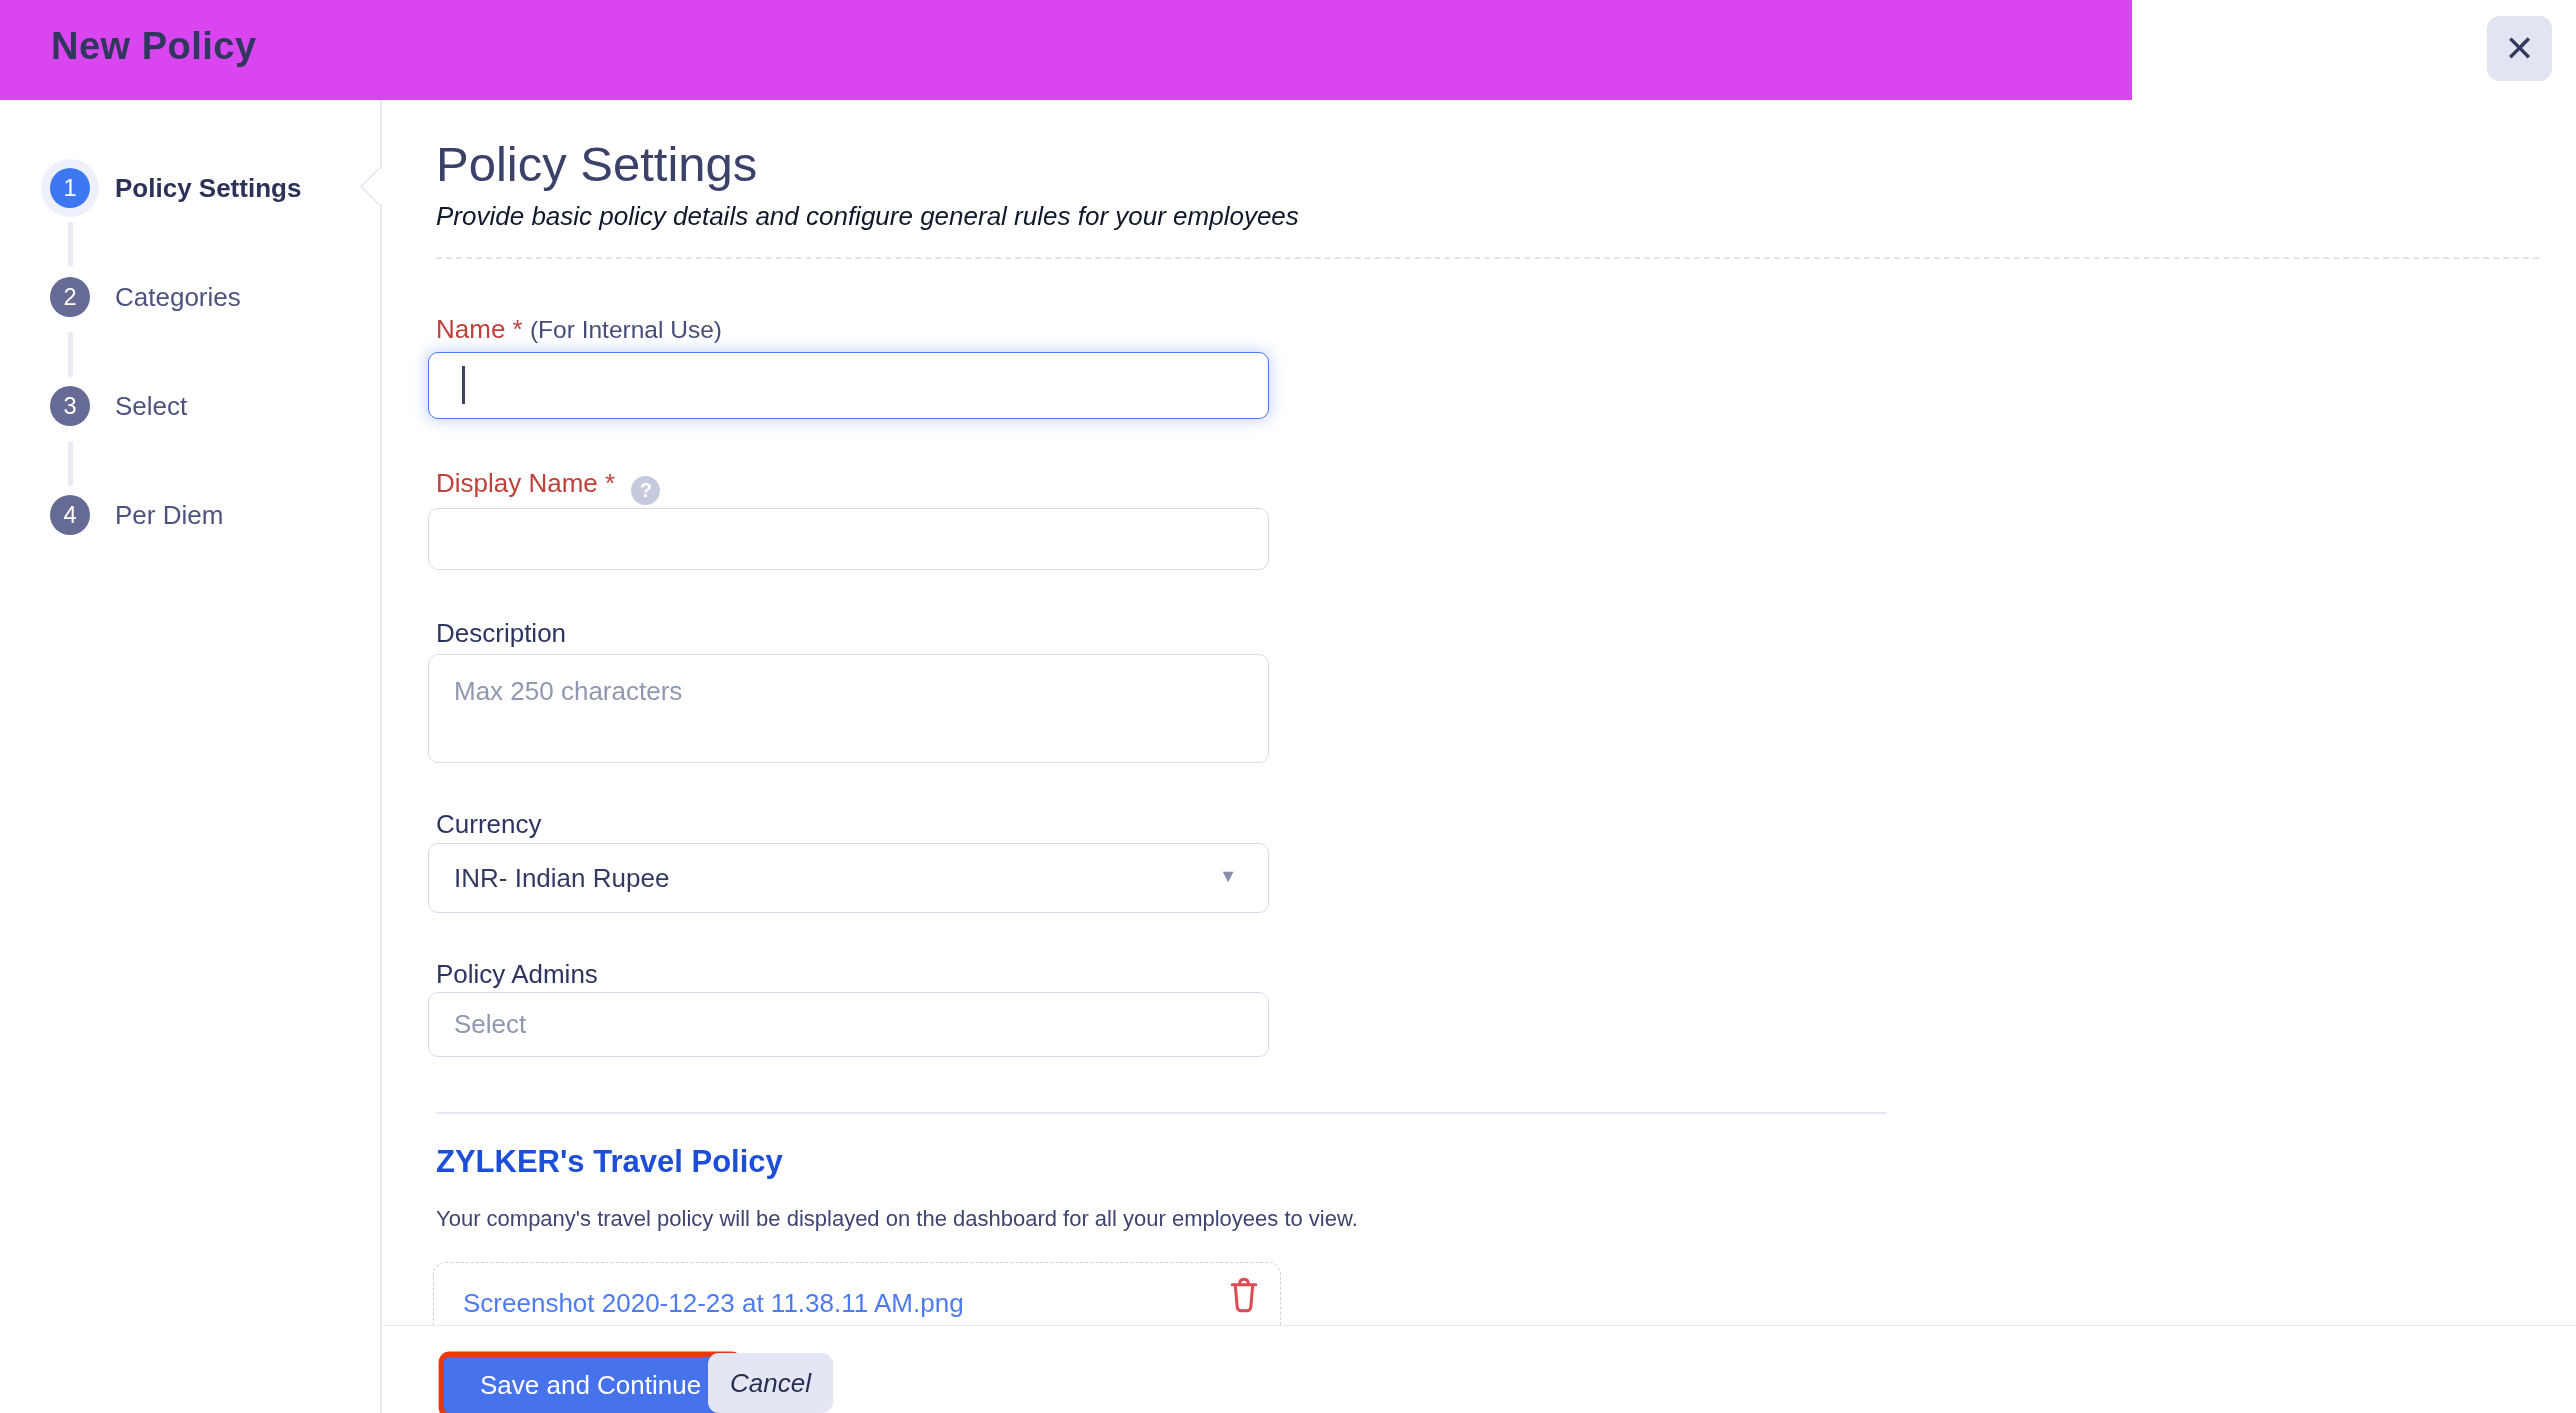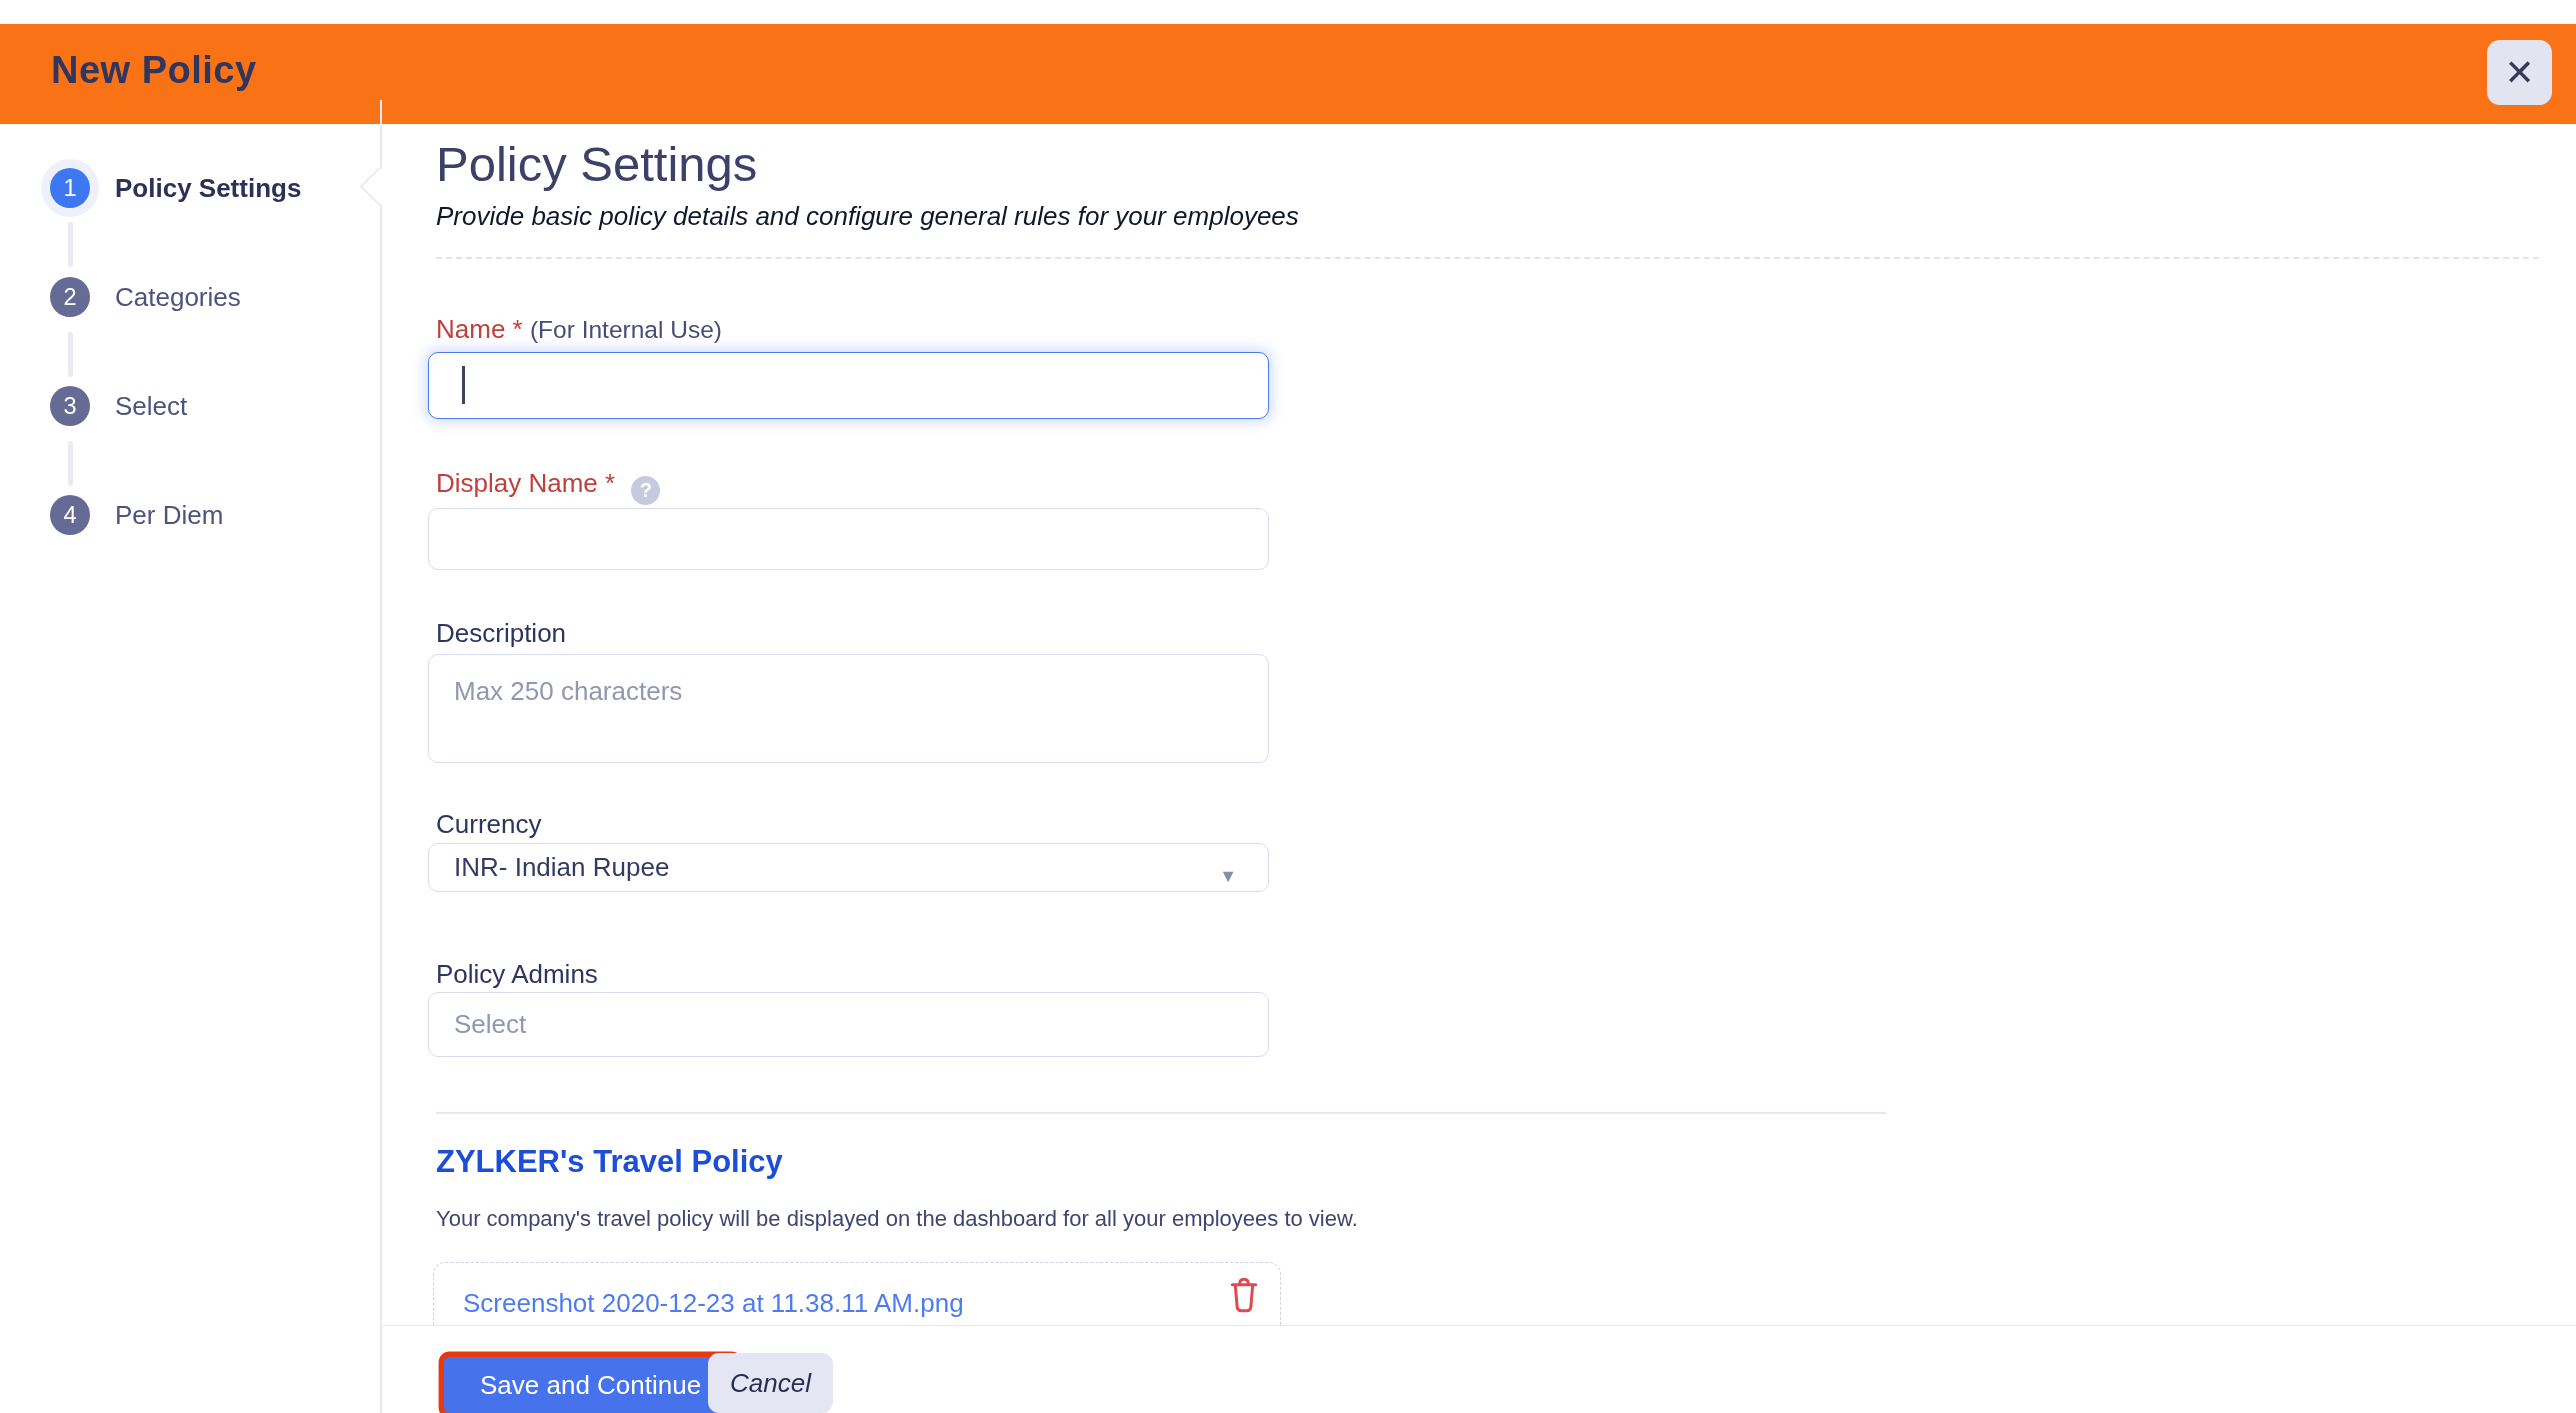--- a/index.html
+++ b/index.html
@@ -1,22 +1,22 @@
 <!DOCTYPE html>
 <html style="font-size:14.5px"><head>
 <meta charset="utf-8">
 <style>
   * { margin:0; padding:0; box-sizing:border-box; }
   html,body { width:2576px; height:1414px; background:#ffffff;
     font-family:"Liberation Sans", sans-serif; overflow:hidden; }
   .stage { position:relative; width:2576px; height:1414px; background:#ffffff; }
 
   
-  .header { position:absolute; left:0; top:0; width:2576px; height:100px;
-    background:#f97316;margin-top:24px; }
+  .header { position:absolute; left:0; top:0; width:2132px; height:100px;
+    background:#d946ef; }
   .header-title { position:absolute; left:51px; top:25px; font-size:38px;
     font-weight:bold; color:#31365e; letter-spacing:0.5px; }
   .close-btn { position:absolute; left:2487px; top:16.3px; width:65px; height:65px;
     background:#e2e5f1; border-radius:12.7px; display:flex; align-items:center;
     justify-content:center; cursor:pointer; }
   .close-btn span { font-size:36px; color:#343a5e; line-height:1; }
 
   
   .sidebar-divider { position:absolute; left:380px; top:100px; width:1.8px;
     height:1314px; background:#e7e9f3; }
@@ -61,21 +61,21 @@
   .name-input { top:352px; height:67px;
     border:1.8px solid #4a7af0; box-shadow:0 0 12.7px 2.7px rgba(70,115,235,0.25); }
   .text-cursor { position:absolute; left:462px; top:366px; width:2.7px; height:38px;
     background:#3c4268; }
 
   .displayname-input { top:508px; height:62px; }
 
   .desc-area { top:654px; height:109px; padding:20px 25px; resize:none;
     line-height:1.3; }
 
-  .select-box { top:843px; height:49px; display:flex; align-items:center;
+  .select-box { top:843px; height:70px; display:flex; align-items:center;
     cursor:pointer;text-align:center; }
   .select-caret { position:absolute; right:31px; top:22px; font-size:18px;
     color:#898da8; }
 
   .admins-input { top:992px; height:65px; }
 
   .solid-divider { position:absolute; left:436px; top:1112px; width:1450px;
     height:1.8px; background:#e8e6f5; }
 
   .travel-heading { position:absolute; left:436px; top:1144px; font-size:31px;

